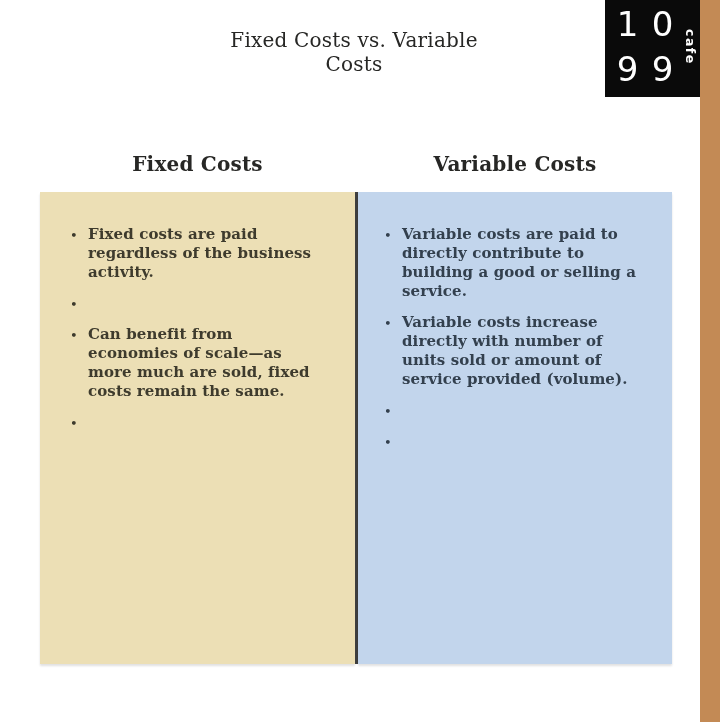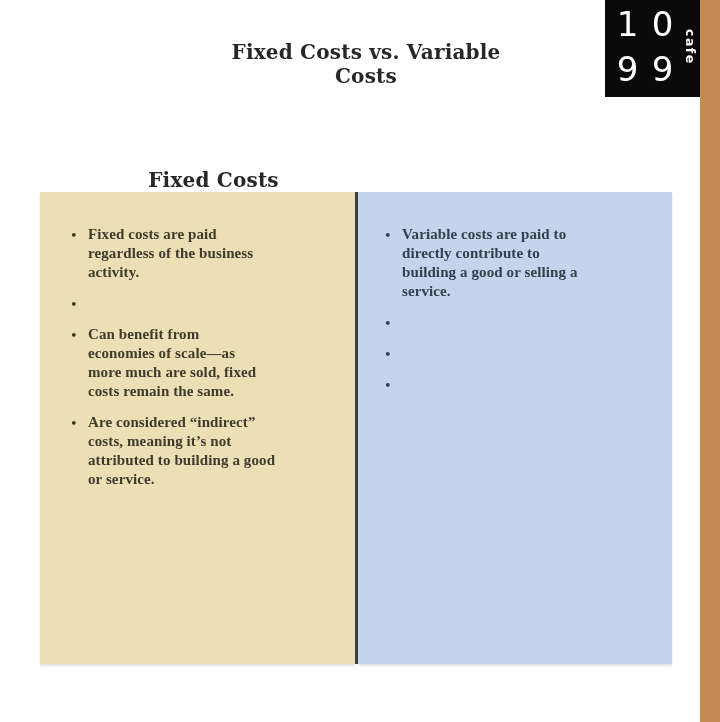--- a/index.html
+++ b/index.html
@@ -53,35 +53,35 @@
     font-size: 12.5px;
     font-weight: bold;
     letter-spacing: 1.5px;
   }
 
   
   .title {
     position: absolute;
     top: 24px; left: 0;
     width: 700px;
-    margin: 16px;
+    margin: 4px;
     text-align: center;
     font-size: 20px;
     line-height: 1.2;
-    font-weight: bold;
+    font-weight: normal;
     color: var(--heading-ink, #272725);
     white-space: pre-line;
     letter-spacing: 0.2px;
   }
 
   
   .col-header {
     position: absolute;
     top: 152px;
-    margin: 16px;
+    margin: 0;
     text-align: center;
     font-size: 20px;
     font-weight: bold;
     color: var(--heading-ink, #272725);
     letter-spacing: 0.2px;
   }
   .col-header.left  { left: 40px;  width: 315px; }
   .col-header.right { left: 358px; width: 314px; }
 
   
@@ -128,21 +128,20 @@
     font-size: 13px;
     line-height: 19px;
     transform: translateY(1px);
   }
   .txt {
     font-size: 15px;
     line-height: 19px;
     font-weight: bold;
     white-space: pre-line;
     letter-spacing: 0.1px;
-    font-family: Liberation Serif, serif;
   }
 </style>
 </head>
 <body>
 
 <div class="canvas">
 
   <div class="edge-stripe"></div>
 
   <div class="logo">
@@ -152,20 +151,21 @@
       <span>9</span>
       <span>9</span>
     </div>
     <div class="logo-wordmark">cafe</div>
   </div>
 
   <h1 class="title">Fixed Costs vs. Variable
 Costs</h1>
 
   <h2 class="col-header left">Fixed Costs</h2>
+  <h2 class="col-header right">Variable Costs</h2>
 
   <div class="panel left">
     <ul class="bullet-list">
       <li>
         <span class="dot">•</span>
         <span class="txt">Fixed costs are paid
 regardless of the business
 activity.</span>
       </li>
       <li>
@@ -173,41 +173,41 @@
       </li>
       <li>
         <span class="dot">•</span>
         <span class="txt">Can benefit from
 economies of scale—as
 more much are sold, fixed
 costs remain the same.</span>
       </li>
       <li>
         <span class="dot">•</span>
-        <span class="txt">Are considered “indirect”
-costs, meaning it’s not
-attributed to building a good
-or service.</span>
       </li>
     </ul>
   </div>
 
   <div class="divider"></div>
 
   <div class="panel right">
     <ul class="bullet-list">
       <li>
         <span class="dot">•</span>
         <span class="txt">Variable costs are paid to
 directly contribute to
 building a good or selling a
 service.</span>
       </li>
       <li>
         <span class="dot">•</span>
+        <span class="txt">Variable costs increase
+directly with number of
+units sold or amount of
+service provided (volume).</span>
       </li>
       <li>
         <span class="dot">•</span>
       </li>
       <li>
         <span class="dot">•</span>
       </li>
     </ul>
   </div>
 

